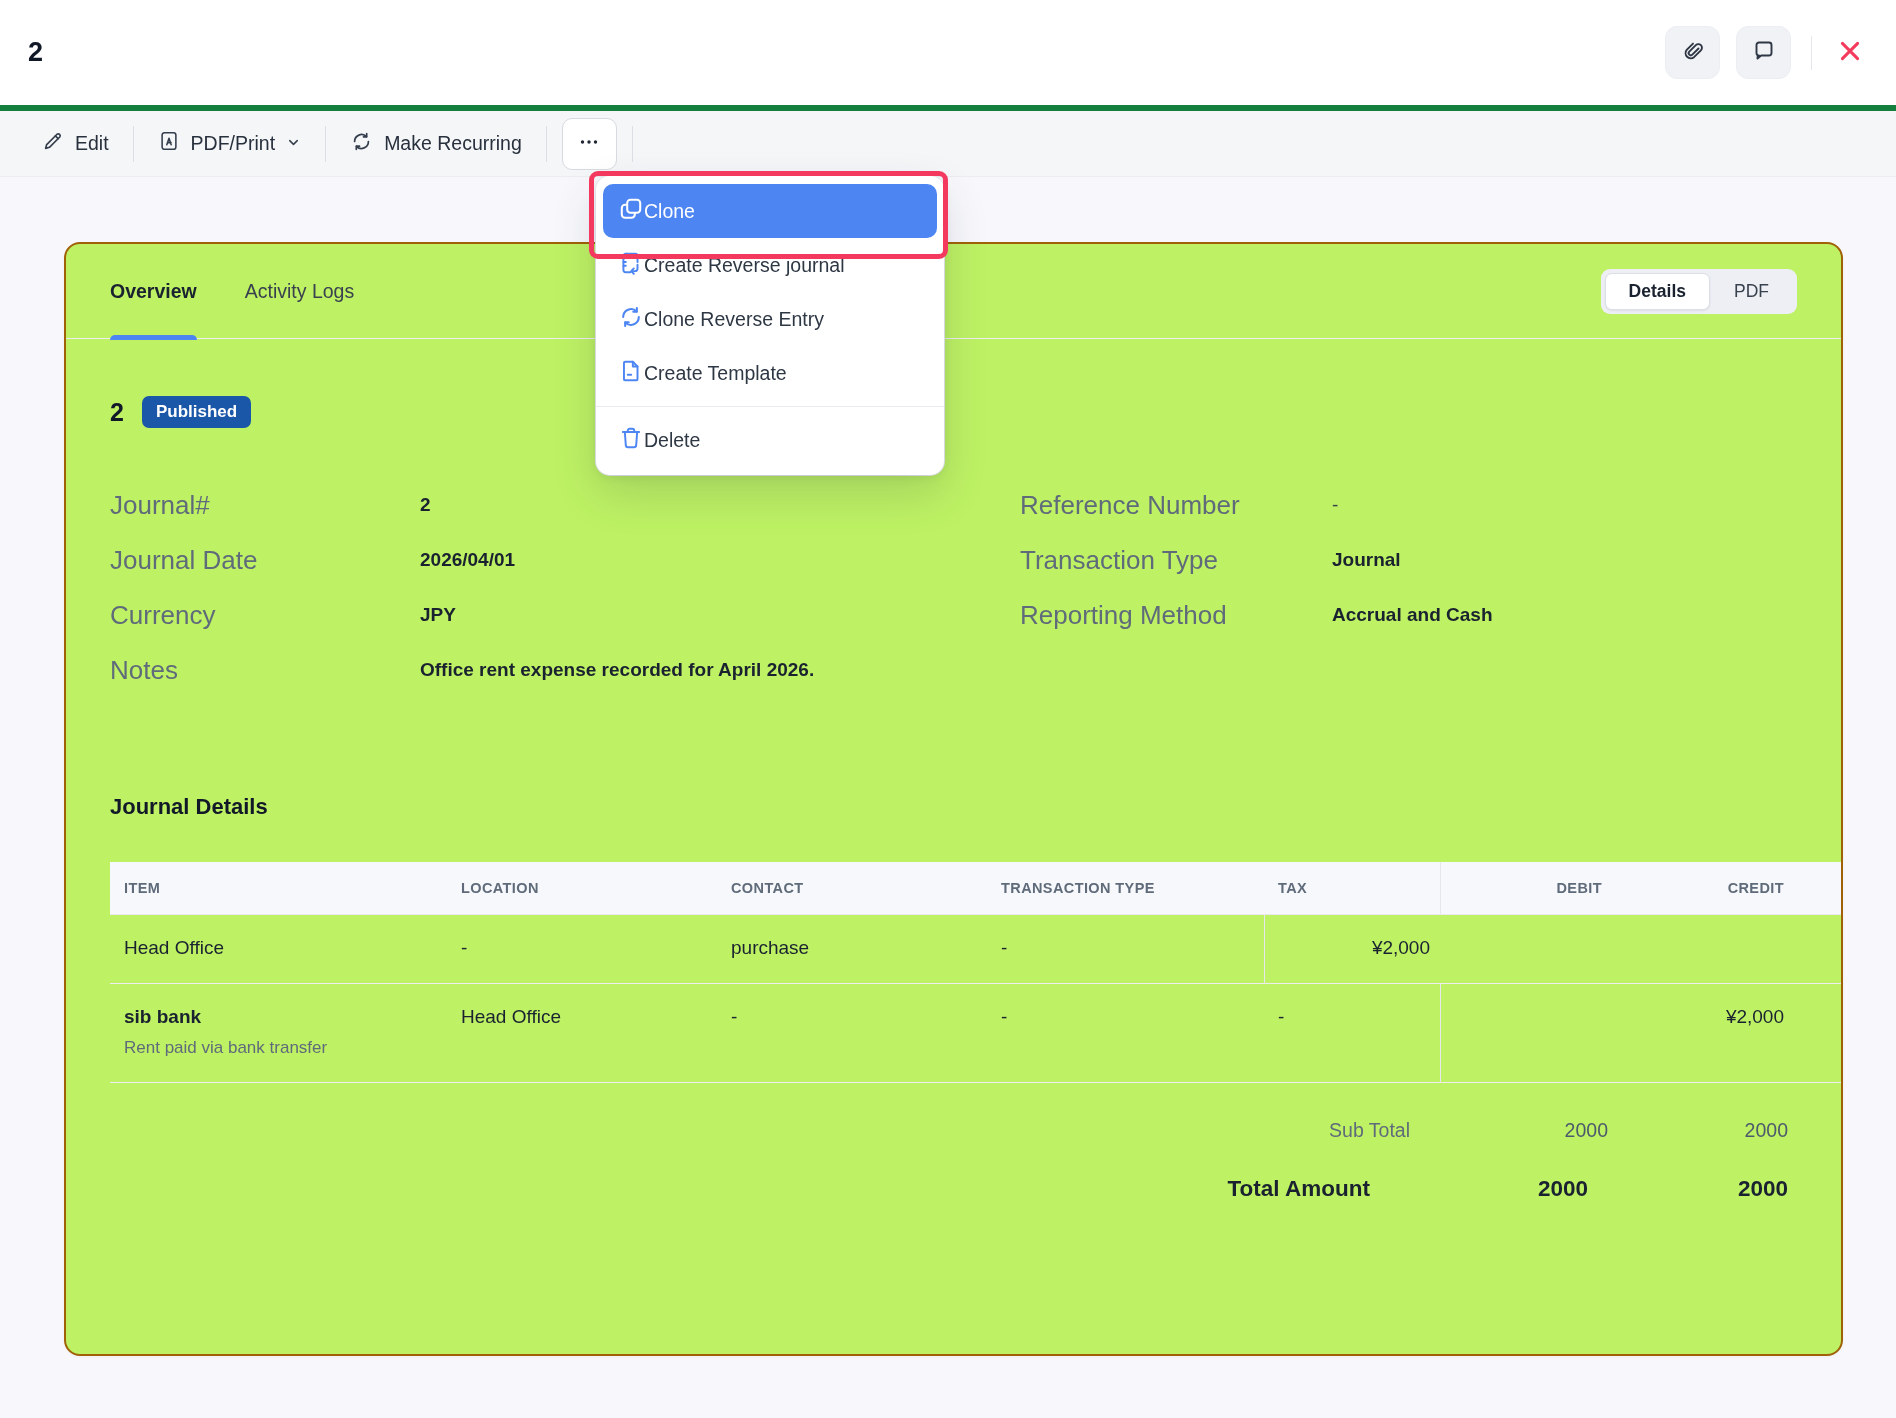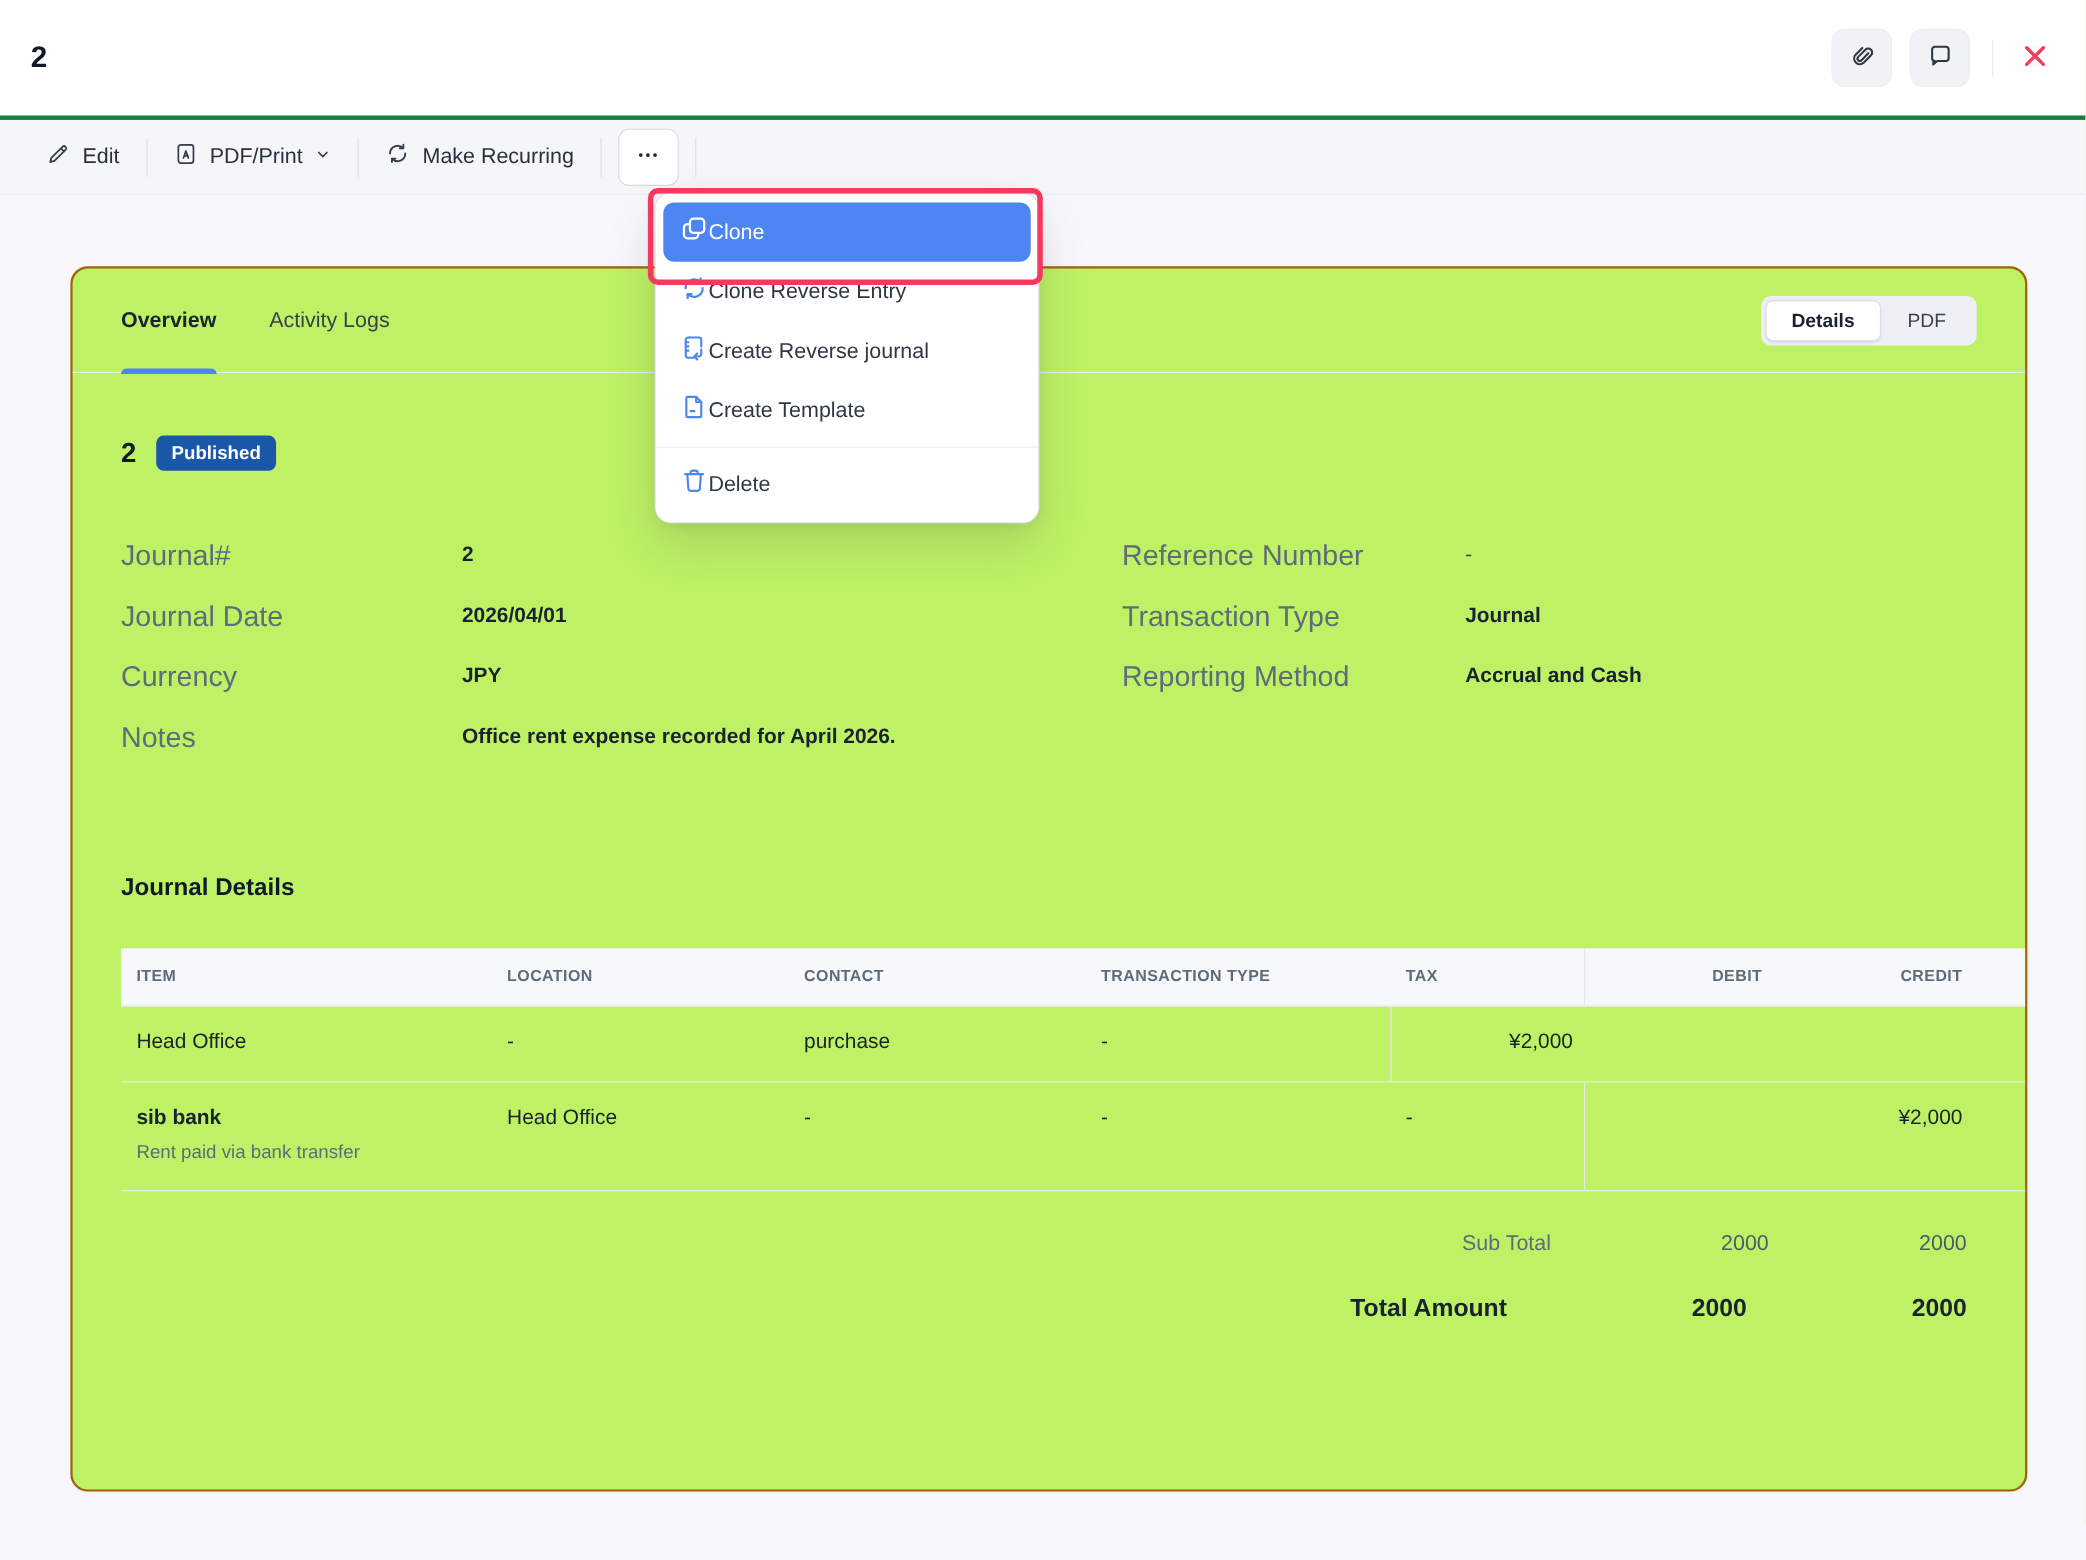--- a/index.html
+++ b/index.html
@@ -8,21 +8,21 @@
 
   
   .hdr { position:absolute; left:0; top:0; width:1896px; height:105px; background:#fff; display:flex; align-items:center; padding:0 28px; }
   .hdr-title { font-size:27px; font-weight:700; color:#111827; }
   .hdr-right { margin-left:auto; display:flex; align-items:center; gap:16px; }
   .icon-btn { width:55px; height:53px; background:#f1f2f6; border:1px solid #eceef3; border-radius:12px; display:flex; align-items:center; justify-content:center; color:#2e3744; cursor:pointer; }
   .hdr-sep { width:1px; height:34px; background:#e4e6ec; margin:0 4px; }
   .close-btn { background:none; border:none; color:#f43b5c; display:flex; align-items:center; justify-content:center; cursor:pointer; padding:4px; }
 
   
-  .toolbar { position:absolute; left:0; top:105px; width:1896px; height:72px; background:#f5f6f8; border-top:4px solid #15803d; border-bottom:1px solid #ebedf1; display:flex; align-items:center; padding:0 18px; }
+  .toolbar { position:absolute; left:0; top:105px; width:1896px; height:72px; background:#f5f6f8; border-top:6px solid #15803d; border-bottom:1px solid #ebedf1; display:flex; align-items:center; padding:0 18px; }
   .tb-btn { display:flex; align-items:center; gap:11px; background:none; border:none; font-family:inherit; font-size:19.5px; color:#28303d; padding:0 24px; height:48px; cursor:pointer; }
   .tb-btn svg { color:#353e4d; }
   .tb-sep { width:1px; height:36px; background:#dcdfe5; }
   .more-btn { width:55px; height:52px; margin:0 15px; background:#fff; border:1px solid #d7dae1; border-radius:10px; display:flex; align-items:center; justify-content:center; color:#1f2633; cursor:pointer; }
 
   
   .menu { position:absolute; left:596px; top:176px; width:348px; background:#fff; border-radius:14px; padding:8px 0; box-shadow:0 18px 45px rgba(25,35,60,.16), 0 2px 10px rgba(25,35,60,.08), 0 0 0 1px #f0f1f5; z-index:20; }
   .menu-item { display:flex; align-items:center; height:54px; margin:0 7px; padding:0 15px; border-radius:10px; font-size:19.5px; color:#2e3744; cursor:pointer; }
   .menu-item svg { color:#4d86f2; flex:0 0 auto; }
   .menu-item.active { background:#4d86f2; color:#fff; }
@@ -165,40 +165,40 @@
       <span>
         <svg width="26" height="26" viewBox="0 0 24 24" fill="none" stroke="currentColor" stroke-width="1.9" stroke-linecap="round" stroke-linejoin="round">
             <rect x="8.5" y="3.5" width="12" height="12" rx="3"></rect>
             <path d="M15.5 15.9v1.1a3 3 0 0 1-3 3H6.5a3 3 0 0 1-3-3V11a3 3 0 0 1 3-3h1.1"></path>
           </svg>
       </span>
       <span>Clone</span>
     </div>
     <div class="menu-item">
       <span>
-        <svg width="26" height="26" viewBox="0 0 24 24" fill="none" stroke="currentColor" stroke-width="1.9" stroke-linecap="round" stroke-linejoin="round">
-            <path d="M4.8 12a7.2 7.2 0 0 1 12.4-5"></path>
-            <path d="M17.4 3.8v3.3h-3.3"></path>
-            <path d="M19.2 12a7.2 7.2 0 0 1-12.4 5"></path>
-            <path d="M6.6 20.2v-3.3h3.3"></path>
-          </svg>
-      </span>
-      <span>Clone Reverse Entry</span>
-    </div>
-    <div class="menu-item">
-      <span>
         <svg width="26" height="26" viewBox="0 0 24 24" fill="none" stroke="currentColor" stroke-width="1.8" stroke-linecap="round" stroke-linejoin="round">
             <path d="M8 3.5h8a2 2 0 0 1 2 2v5.5"></path>
             <path d="M8 3.5H7a2 2 0 0 0-2 2v13a2 2 0 0 0 2 2h4.5"></path>
             <path d="M5 7.5h2.2M5 11h2.2M5 14.5h2.2"></path>
             <path d="M18 13.5v3.5a2.5 2.5 0 0 1-2.5 2.5h-3"></path>
             <path d="M14.6 17l-2.4 2.5 2.4 2.4"></path>
           </svg>
       </span>
       <span>Create Reverse journal</span>
+    </div>
+    <div class="menu-item">
+      <span>
+        <svg width="26" height="26" viewBox="0 0 24 24" fill="none" stroke="currentColor" stroke-width="1.9" stroke-linecap="round" stroke-linejoin="round">
+            <path d="M4.8 12a7.2 7.2 0 0 1 12.4-5"></path>
+            <path d="M17.4 3.8v3.3h-3.3"></path>
+            <path d="M19.2 12a7.2 7.2 0 0 1-12.4 5"></path>
+            <path d="M6.6 20.2v-3.3h3.3"></path>
+          </svg>
+      </span>
+      <span>Clone Reverse Entry</span>
     </div>
     <div class="menu-item">
       <span>
         <svg width="26" height="26" viewBox="0 0 24 24" fill="none" stroke="currentColor" stroke-width="1.8" stroke-linecap="round" stroke-linejoin="round">
             <path d="M6.5 3.5h7.2l4.3 4.3v11.7a1 1 0 0 1-1 1H6.5a1 1 0 0 1-1-1v-15a1 1 0 0 1 1-1z"></path>
             <path d="M13.7 3.5v4.3H18"></path>
             <path d="M9 15.5h3.2"></path>
           </svg>
       </span>
       <span>Create Template</span>

